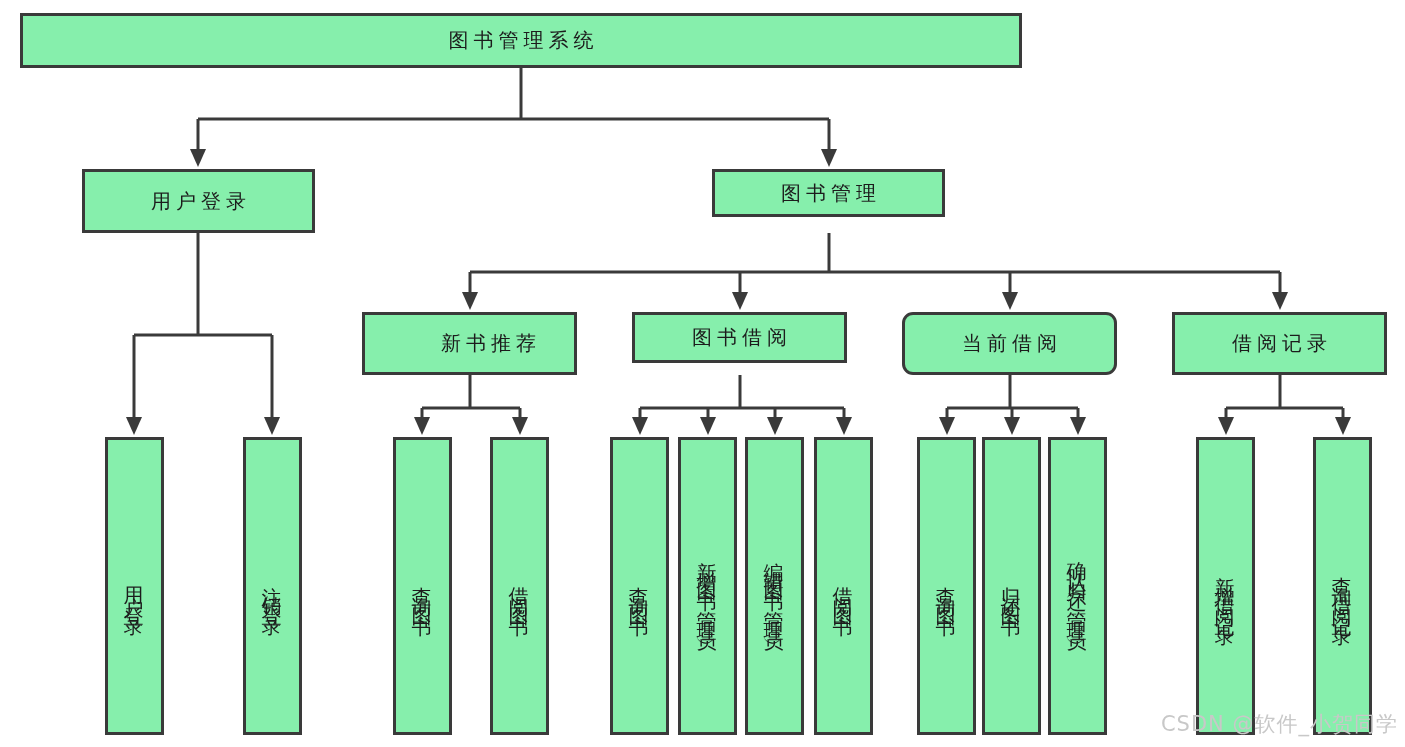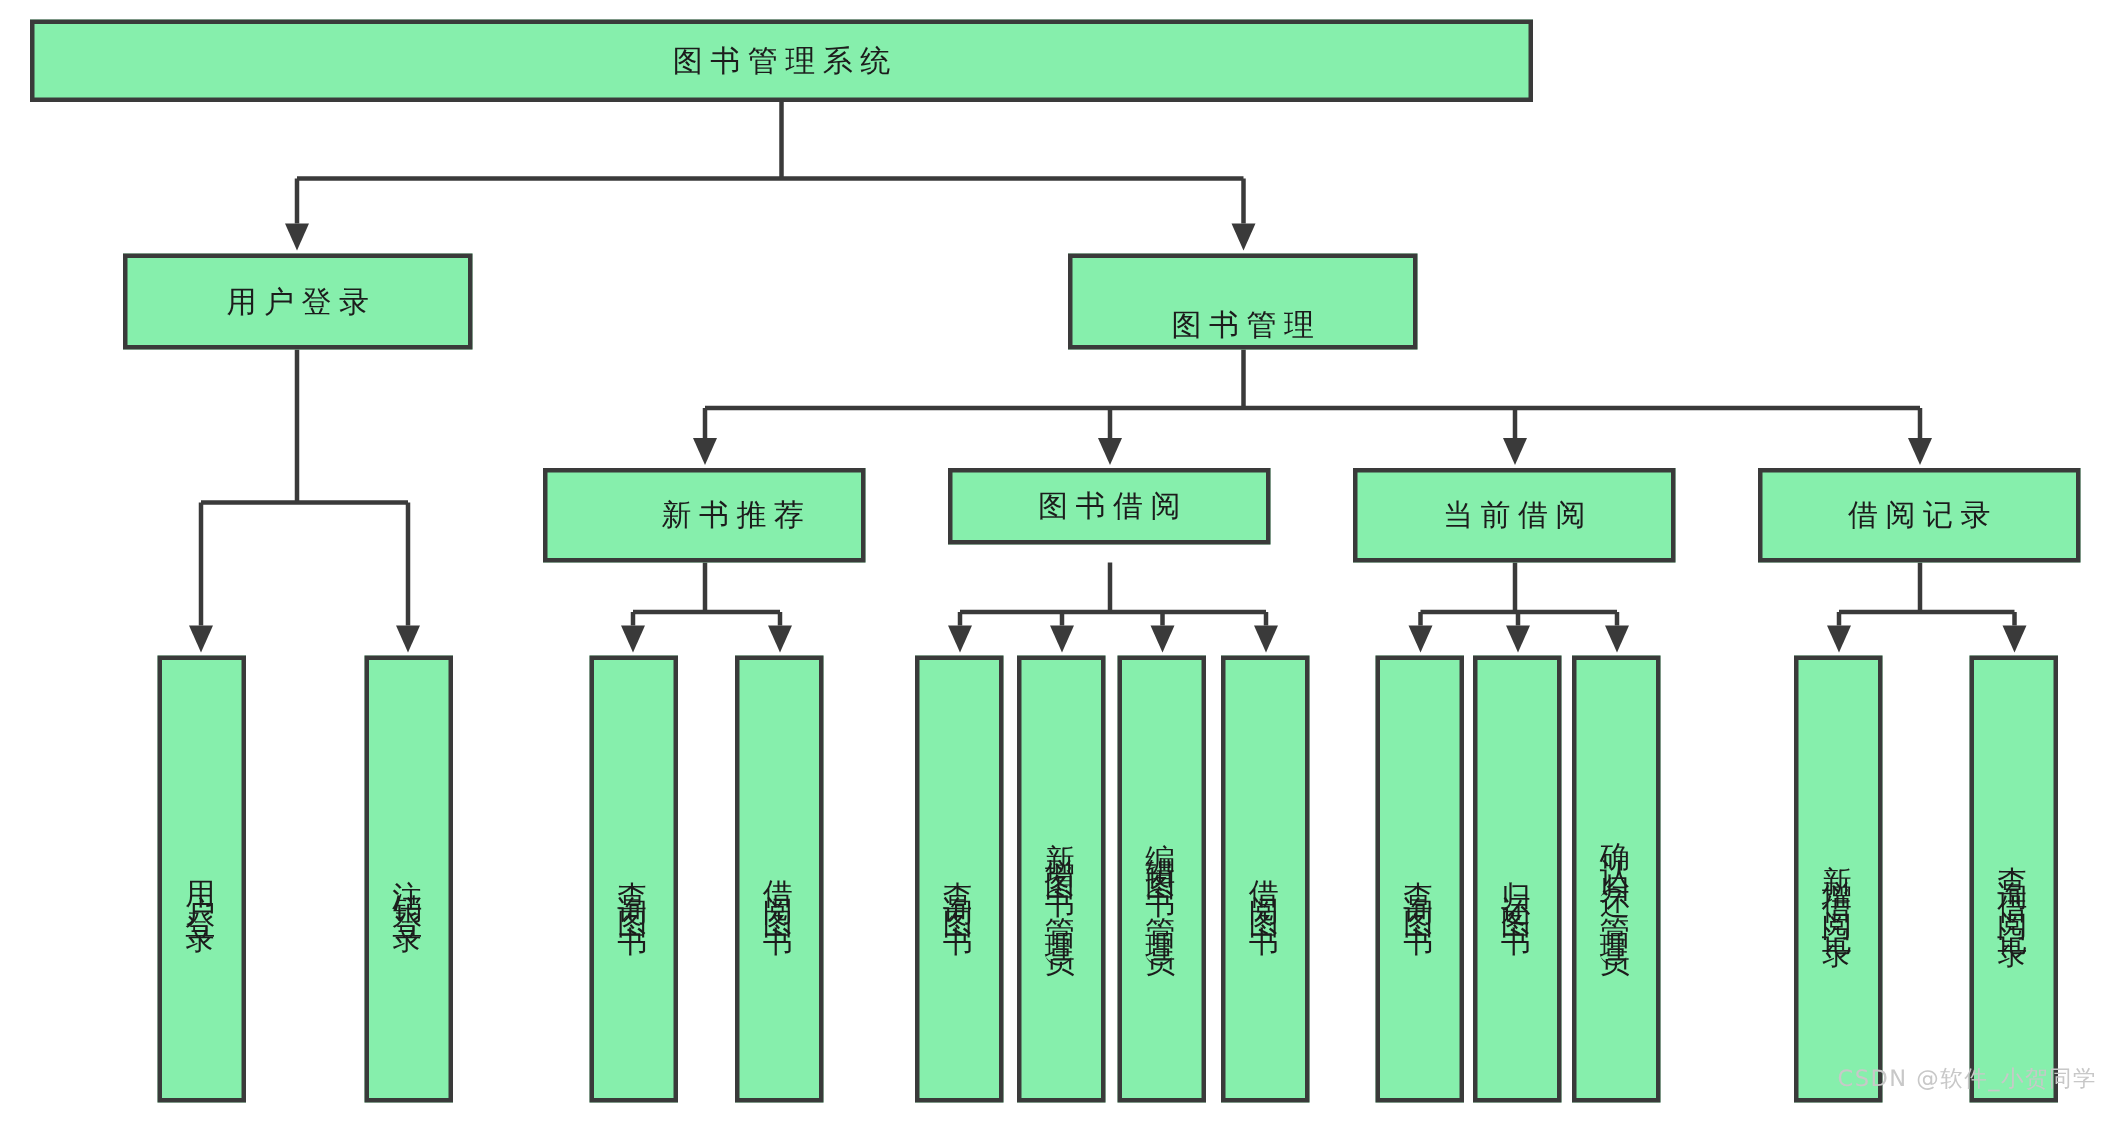--- a/index.html
+++ b/index.html
@@ -41,21 +41,21 @@
     text-orientation: mixed;
     font-size: 20px;
     letter-spacing: 10px;
     padding-top: 10px; 
     white-space: nowrap;
   }
   .watermark {
     position: absolute;
     top: 710px;
     right: 7px;
-    font-size: 15px;
+    font-size: 21px;
     color: #c8c8c8;
     letter-spacing: 1px;
     white-space: nowrap;
     z-index: 5;
   }
 </style>
 </head>
 <body>
 
 <div id="canvas">
@@ -130,31 +130,31 @@
     </g>
   </svg>
 
   <div class="box hbox" style="left:20px; top:13px; width:1002px; height:55px;">
     <span>图书管理系统</span>
   </div>
 
   <div class="box hbox" style="left:82px; top:169px; width:233px; height:64px;">
     <span>用户登录</span>
   </div>
-  <div class="box hbox" style="left:712px; top:169px; width:233px; height:64px;align-items:flex-end;">
+  <div class="box hbox" style="left:712px; top:169px; width:233px; height:48px;">
     <span>图书管理</span>
   </div>
 
   <div class="box hbox" style="left:362px; top:312px; width:215px; height:63px;padding-left:38px;">
     <span>新书推荐</span>
   </div>
   <div class="box hbox" style="left:632px; top:312px; width:215px; height:51px;justify-content:center;">
     <span>图书借阅</span>
   </div>
-  <div class="box hbox" style="left:902px; top:312px; width:215px; height:63px;">
+  <div class="box hbox" style="left:902px; top:312px; width:215px; height:63px;border-radius:11px;">
     <span>当前借阅</span>
   </div>
   <div class="box hbox" style="left:1172px; top:312px; width:215px; height:63px;">
     <span>借阅记录</span>
   </div>
 
   <div class="box vbox" style="left:105px; top:437px; width:59px; height:298px;">
     <span>用户登录</span>
   </div>
   <div class="box vbox" style="left:243px; top:437px; width:59px; height:298px;">

